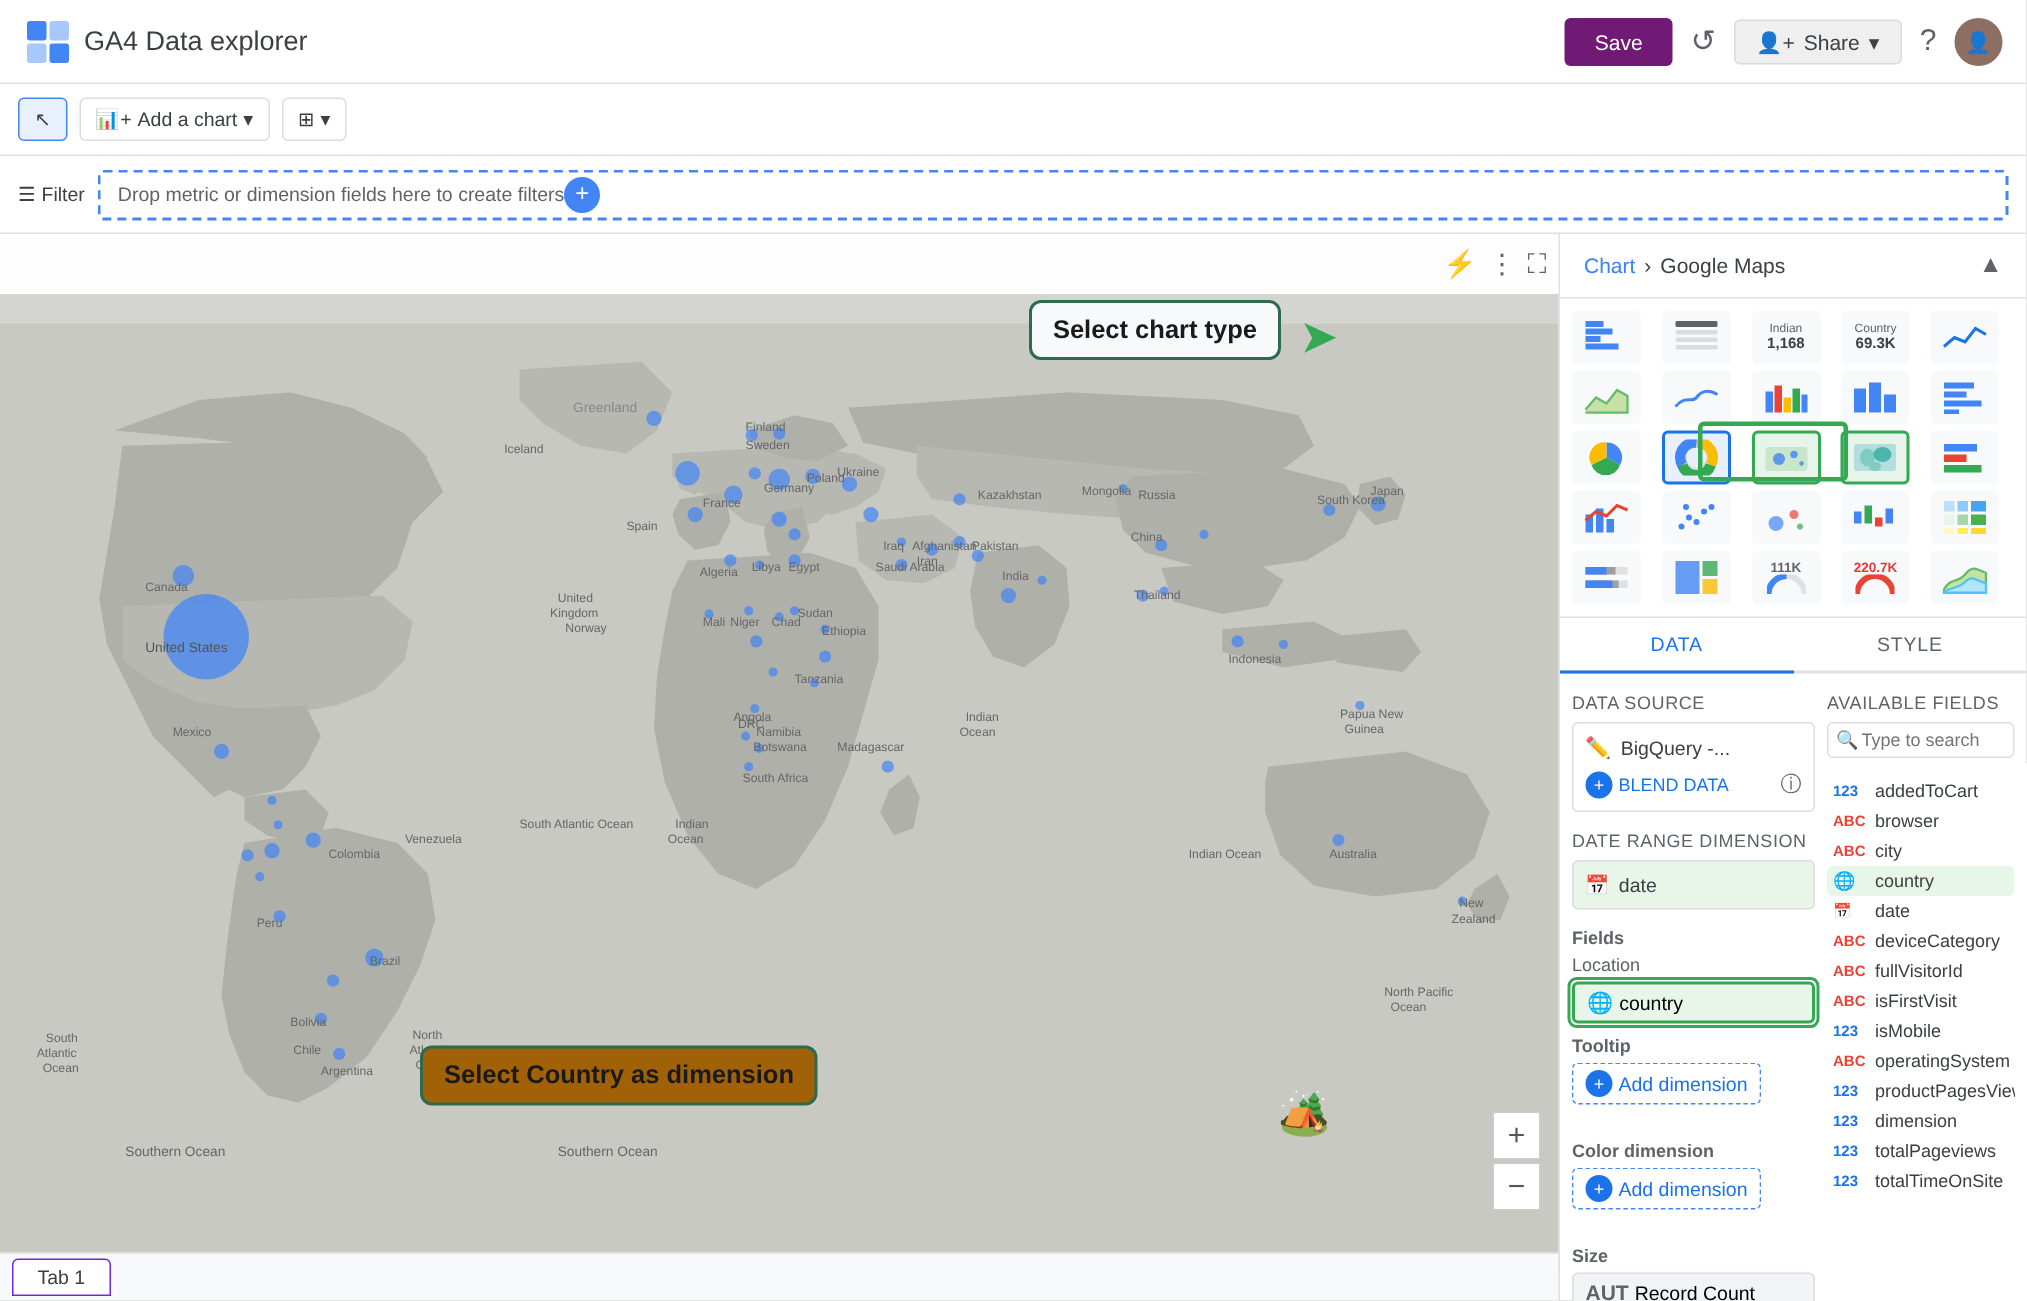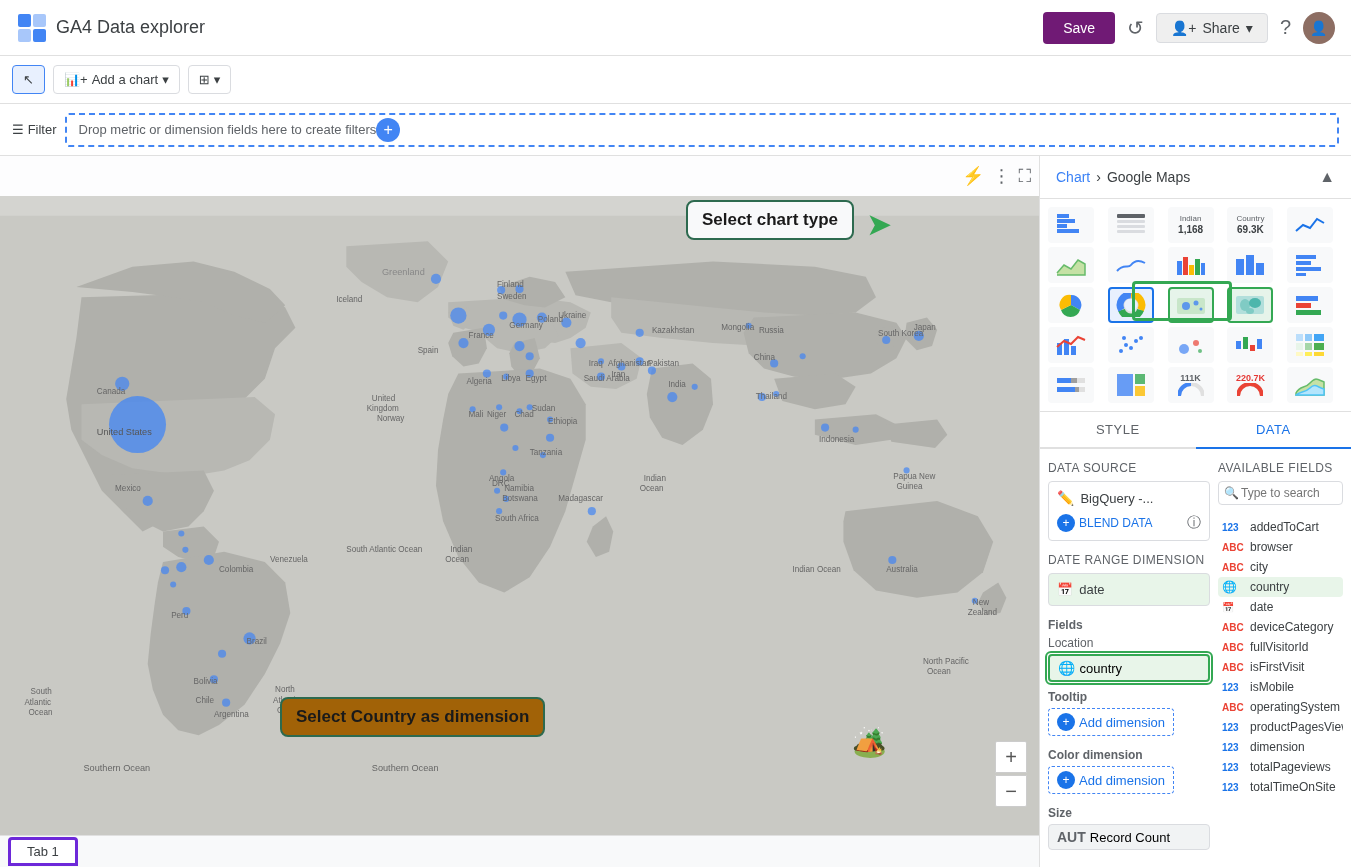--- a/index.html
+++ b/index.html
@@ -65,21 +65,21 @@
     
     .map-attribution { position: absolute; bottom: 8px; left: 8px; font-size: 12px; color: #555; font-weight: 700; }
     .map-copyright { position: absolute; bottom: 8px; right: 8px; font-size: 11px; color: #555; }
 
     
     .tab-bar {
       position: absolute; bottom: 0; left: 0; right: 0; height: 32px;
       background: #f8f9fa; border-top: 1px solid #e0e0e0;
       display: flex; align-items: center; padding: 0 8px;
     }
-    .tab-item { padding: 4px 16px; font-size: 13px; color: #3c4043; border: 3px solid #6d28d9; border-radius: 4px 4px 0 0; background: #fff; cursor: pointer; }
+    .tab-item { padding: 4px 16px; font-size: 13px; color: #3c4043; border: 1px solid #6d28d9; border-radius: 4px 4px 0 0; background: #fff; cursor: pointer; }
 
     
     .right-panel { width: 312px; border-left: 1px solid #e0e0e0; display: flex; flex-direction: column; overflow: hidden; }
 
     
     .panel-header { display: flex; align-items: center; justify-content: space-between; padding: 12px 16px; border-bottom: 1px solid #e0e0e0; }
     .panel-breadcrumb { display: flex; align-items: center; gap: 6px; font-size: 14px; color: #3c4043; }
 
     
     .chart-type-grid { padding: 8px; display: grid; grid-template-columns: repeat(5, 1fr); gap: 4px; border-bottom: 1px solid #e0e0e0; }
@@ -109,21 +109,21 @@
     .fields-section { margin-bottom: 8px; }
     .fields-header { font-size: 12px; color: #5f6368; margin-bottom: 4px; font-weight: 600; }
     .location-label { font-size: 12px; color: #5f6368; margin-bottom: 4px; }
     .field-chip {
       display: flex; align-items: center; gap: 4px; padding: 4px 8px;
       border-radius: 4px; font-size: 13px; margin-bottom: 4px; cursor: pointer;
     }
     .field-chip.green-bg { background: #e8f5e9; border: 2px solid #34a853; }
     .field-chip.white-bg { background: #fff; border: 1px solid #dadce0; }
 
-    .tooltip-section { margin-bottom: 12px; }
+    .tooltip-section { margin-bottom: 24px; }
     .add-dim-btn { display: flex; align-items: center; gap: 4px; color: #1a73e8; font-size: 13px; cursor: pointer; padding: 4px 8px; border: 1px dashed #4285f4; border-radius: 4px; background: #fff; }
     .add-dim-plus { width: 18px; height: 18px; background: #1a73e8; border-radius: 50%; color: #fff; display: flex; align-items: center; justify-content: center; font-size: 12px; }
     .search-field { width: 100%; border: 1px solid #dadce0; border-radius: 4px; padding: 4px 8px; font-size: 12px; margin-bottom: 6px; }
     .field-list { overflow-y: auto; max-height: 400px; }
     .field-item { display: flex; align-items: center; gap: 4px; padding: 3px 4px; font-size: 12px; color: #3c4043; cursor: pointer; }
     .field-type { font-size: 10px; color: #5f6368; font-weight: 600; min-width: 24px; }
     .field-type.abc { color: #ea4335; }
     .field-type.num { color: #1a73e8; }
     .field-type.globe { color: #34a853; font-size: 12px; }
     .field-type.cal { color: #f9ab00; }
@@ -692,22 +692,22 @@
               <path d="M1,20 C5,12 10,16 15,10 S22,6 29,9 L29,22 L1,22 Z" fill="#c5e1a5" stroke="#66bb6a" stroke-width="1.5"></path>
               <path d="M1,22 C5,18 10,20 15,15 S22,14 29,16 L29,22 Z" fill="#b3e5fc" stroke="#4fc3f7" stroke-width="1.5"></path>
             </svg>
         </div>
       </div>
 
       <div style="position:absolute; top:82px; left:92px; width:100px; height:40px; border:3px solid #34a853; border-radius:4px; pointer-events:none; z-index:5;"></div>
     </div>
 
     <div class="panel-tabs">
+      <div class="panel-tab active">DATA</div>
       <div class="panel-tab">STYLE</div>
-      <div class="panel-tab active">DATA</div>
     </div>
 
     <div class="panel-content">
       <div style="display:flex; padding:12px 8px; gap:8px; overflow-y:auto;">
 
         <div style="flex:1; min-width:0;">
 
           <div class="section-label">Data source</div>
           <div class="data-source-box">
             <div class="data-source-row">

